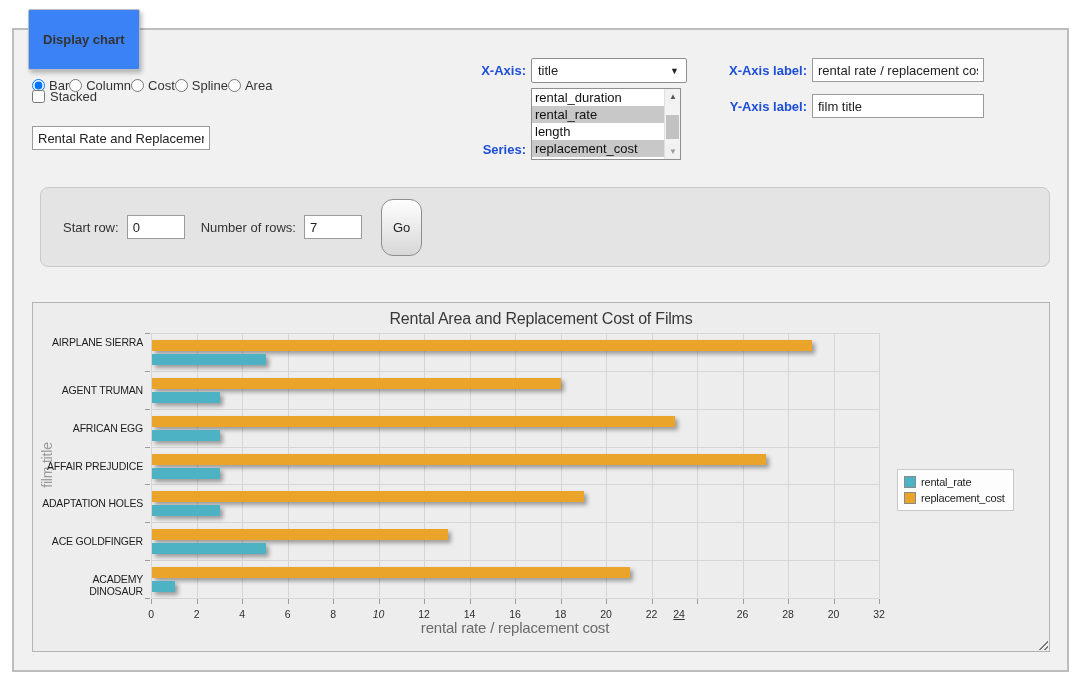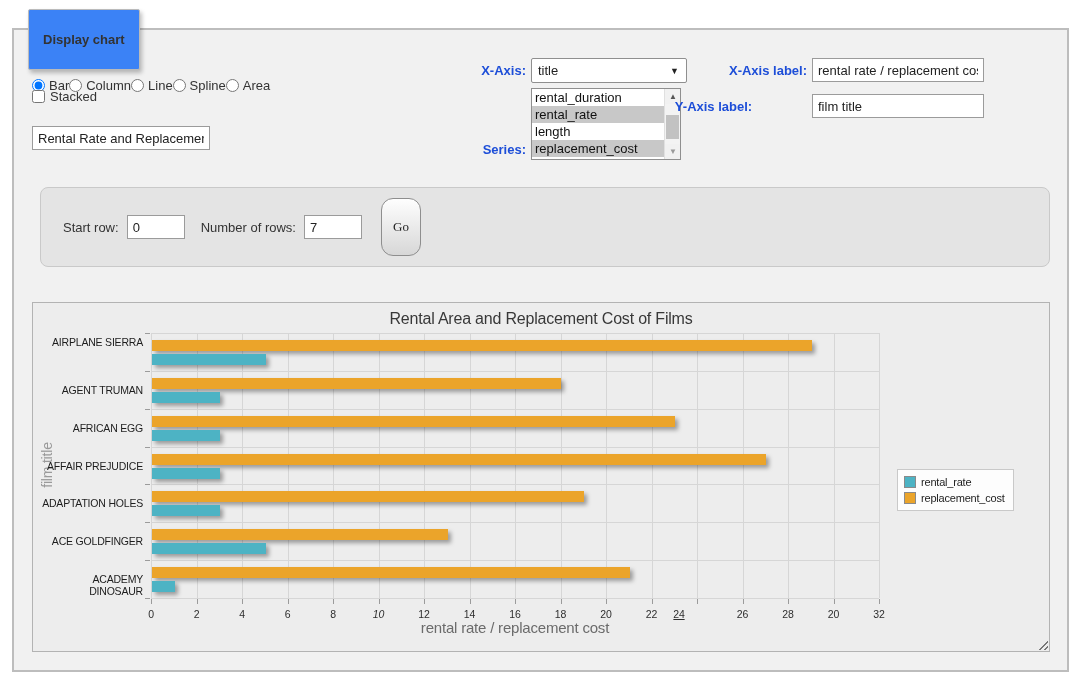--- a/index.html
+++ b/index.html
@@ -34,33 +34,33 @@
     white-space:nowrap; color:#111; }
   .listbox .opt.sel { background:#c8c8c8; }
   .sb { position:absolute; right:0; top:0; width:16px; height:100%; background:#f3f3f3;
     border-left:1px solid #e0e0e0; }
   .sb-up,.sb-down { position:absolute; left:0; width:16px; height:15px; text-align:center;
     line-height:15px; font-size:8px; color:#555; background:#f1f1f1; }
   .sb-up { top:0; } .sb-down { bottom:0; color:#9a9a9a; }
   .sb-thumb { position:absolute; left:1px; top:26px; width:13px; height:24px; background:#c2c2c2; }
 
   .xlabel-lbl { left:680px; top:33px; width:113px; }
-  .ylabel-lbl { left:643px; top:69px; width:113px;text-align:center; }
+  .ylabel-lbl { left:680px; top:69px; width:113px; }
   .xlabel-input { position:absolute; left:798px; top:28px; width:172px; }
   .ylabel-input { position:absolute; left:798px; top:64px; width:172px; }
 
   
   .rows-panel { position:absolute; left:26px; top:157px; width:1010px; height:80px;
     background:#e4e4e4; border:1px solid #c9c9c9; border-radius:8px;
     display:flex; align-items:center; padding-left:22px; }
   .rows-panel .gap1 { width:8px; } .rows-panel .gap2 { width:16px; } .rows-panel .gap3 { width:19px; }
   .num-input { width:58px; }
   .go-btn { background:linear-gradient(#fefefe,#d7d7d7); border:1px solid #8e8e8e;
     border-radius:12px; padding:20px 11px; font-size:13px; color:#222;
-    font-family:Liberation Serif, serif; cursor:pointer; }
+    font-family:Liberation Sans, sans-serif; cursor:pointer; }
 
   
   .chart { position:absolute; left:18px; top:272px; width:1018px; height:350px;
     background:#ededed; border:1px solid #b3b3b3; letter-spacing:-0.2px; }
   .chart-title { position:absolute; left:0; top:7px; width:100%; text-align:center;
     font-size:16px; color:#383838; }
   .plot { position:absolute; left:118px; top:30px; width:728px; height:265px; }
   .vgrid { position:absolute; top:0; width:1px; height:100%; background:#d6d6d6; }
   .hgrid { position:absolute; left:0; width:100%; height:1px; background:#d6d6d6; }
   .axis-left { position:absolute; left:0; top:0; width:1px; height:100%; background:#a9a9a9; }
@@ -95,21 +95,21 @@
       <label>
         <input type="radio" name="ctype" checked="" style="">
         <span>Bar</span>
       </label>
       <label>
         <input type="radio" name="ctype" style="">
         <span>Column</span>
       </label>
       <label>
         <input type="radio" name="ctype" style="">
-        <span>Line</span>
+        <span>Cost</span>
       </label>
       <label>
         <input type="radio" name="ctype" style="">
         <span>Spline</span>
       </label>
       <label>
         <input type="radio" name="ctype" style="">
         <span>Area</span>
       </label>
     </div>

